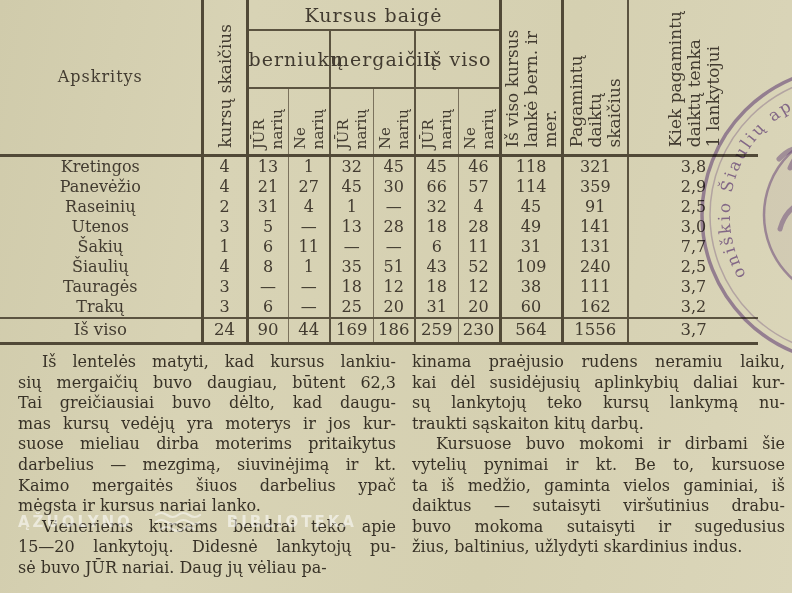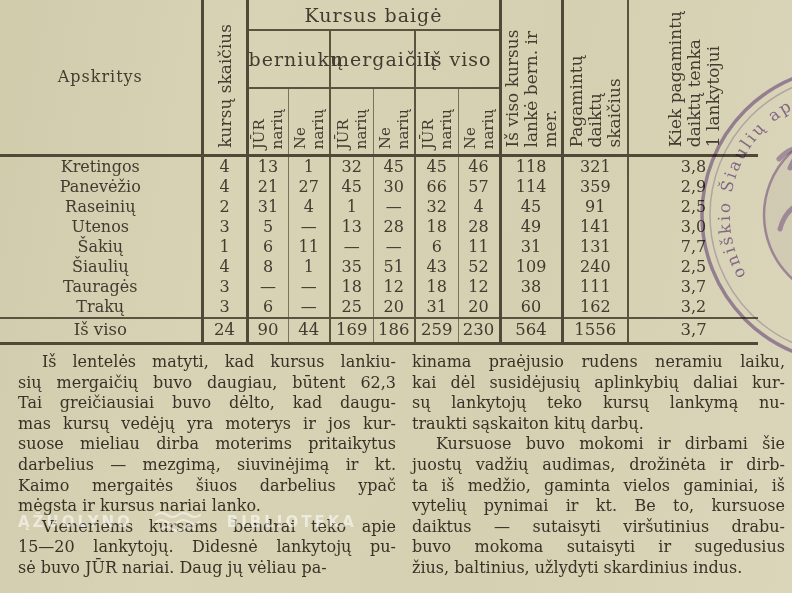--- a/index.html
+++ b/index.html
@@ -286,23 +286,22 @@
       <div class="tline indent">Vieneriems kursams bendrai teko apie</div>
       <div class="tline">15—20 lankytojų. Didesnė lankytojų pu-</div>
       <div class="tline flush">sė buvo JŪR nariai. Daug jų vėliau pa-</div>
     </div>
   <div class="col col-right">
       <div class="tline">kinama praėjusio rudens neramiu laiku,</div>
       <div class="tline">kai dėl susidėjusių aplinkybių daliai kur-</div>
       <div class="tline">sų lankytojų teko kursų lankymą nu-</div>
       <div class="tline flush">traukti sąskaiton kitų darbų.</div>
       <div class="tline indent">Kursuose buvo mokomi ir dirbami šie</div>
-      <div class="tline">juostų vadžių audimas, drožinėta ir dirb-</div>
+      <div class="tline">vytelių pynimai ir kt. Be to, kursuose</div>
       <div class="tline">ta iš medžio, gaminta vielos gaminiai, iš</div>
-      <div class="tline">vytelių pynimai ir kt. Be to, kursuose</div>
       <div class="tline">daiktus — sutaisyti viršutinius drabu-</div>
       <div class="tline">buvo mokoma sutaisyti ir sugedusius</div>
       <div class="tline flush">žius, baltinius, užlydyti skardinius indus.</div>
     </div>
 
   <svg class="stamp" width="400" height="400" viewBox="0 0 400 400">
     <defs>
       <path id="ringArc" d="M106,225 A120,120 0 0 1 270,61"></path>
     </defs>
     <circle cx="210" cy="165" r="86" fill="rgba(125,88,168,0.07)"></circle>

